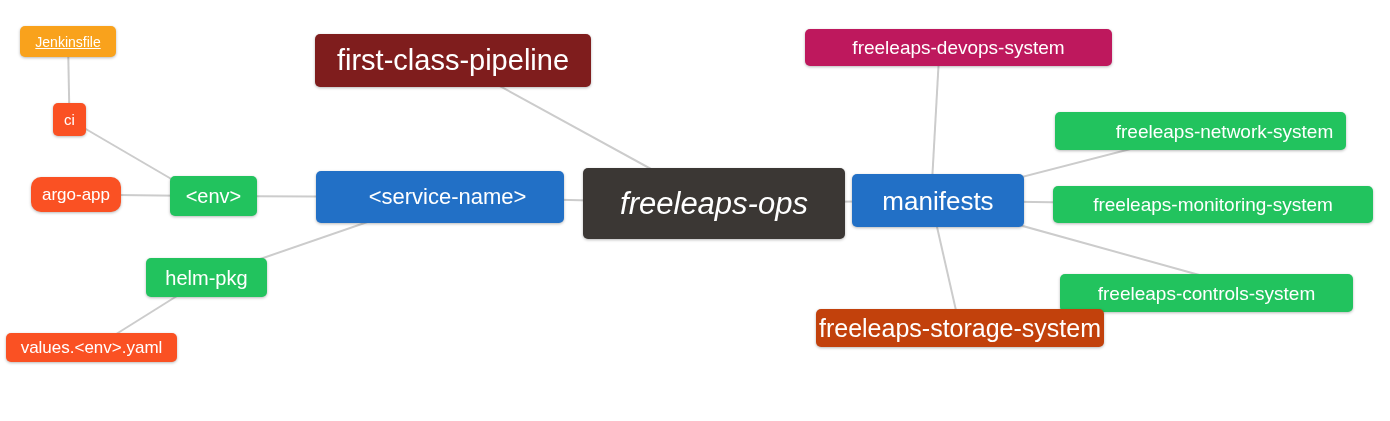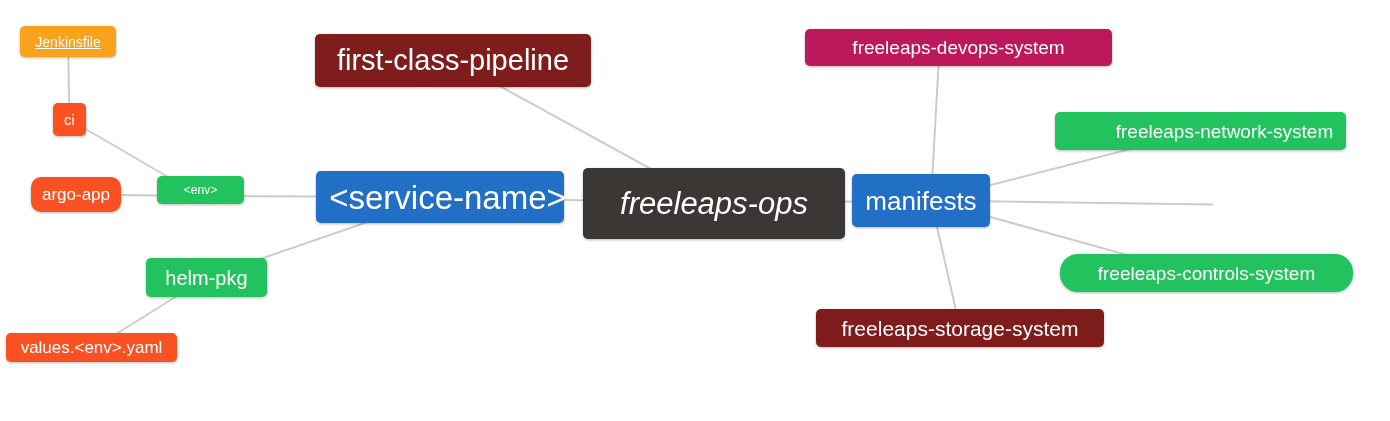--- a/index.html
+++ b/index.html
@@ -62,25 +62,26 @@
       <line x1="931" y1="200.5" x2="939.5" y2="47.5" stroke="#cccccc" stroke-width="2"></line>
       <line x1="931" y1="200.5" x2="1200.5" y2="131" stroke="#cccccc" stroke-width="2"></line>
       <line x1="931" y1="200.5" x2="1213" y2="204.5" stroke="#cccccc" stroke-width="2"></line>
       <line x1="931" y1="200.5" x2="1206.5" y2="277" stroke="#cccccc" stroke-width="2"></line>
       <line x1="931" y1="200.5" x2="960" y2="328" stroke="#cccccc" stroke-width="2"></line>
     </svg>
   <div id="node-layer">
       <div class="node" style="left: 20px; top: 26px; width: 96px; height: 31px; font-size: 14px; background: rgb(249, 162, 28); text-decoration: underline;">Jenkinsfile</div>
       <div class="node" style="left: 53px; top: 103px; width: 33px; height: 33px; font-size: 15px; background: rgb(250, 81, 35);">ci</div>
       <div class="node" style="left: 31px; top: 177px; width: 90px; height: 35px; font-size: 17px; background: rgb(250, 81, 35); border-radius: 10px;">argo-app</div>
-      <div class="node" style="left: 157px; top: 176px; width: 87px; height: 28px; font-size: 12px; background: rgb(34, 195, 94);">&lt;env&gt;</div>
+      <div class="node" style="left: 170px; top: 176px; width: 87px; height: 40px; font-size: 20px; background: rgb(34, 195, 94);">&lt;env&gt;</div>
       <div class="node" style="left: 146px; top: 258px; width: 121px; height: 39px; font-size: 20px; background: rgb(34, 195, 94);">helm-pkg</div>
       <div class="node" style="left: 6px; top: 333px; width: 171px; height: 29px; font-size: 17px; background: rgb(250, 81, 35);">values.&lt;env&gt;.yaml</div>
       <div class="node" style="left: 315px; top: 34px; width: 276px; height: 53px; font-size: 29px; background: #7f1d1d;">first-class-pipeline</div>
-      <div class="node" style="left: 316px; top: 171px; width: 248px; height: 52px; font-size: 33px; background: rgb(34, 112, 198); padding-left: 15px;">&lt;service-name&gt;</div>
+      <div class="node" style="left: 316px; top: 171px; width: 248px; height: 52px; font-size: 22px; background: rgb(34, 112, 198); padding-left: 15px;">&lt;service-name&gt;</div>
       <div class="node" style="left: 583px; top: 168px; width: 262px; height: 71px; font-size: 31px; background: rgb(59, 55, 52); font-style: italic;">freeleaps-ops</div>
-      <div class="node" style="left: 852px; top: 174px; width: 138px; height: 53px; font-size: 26px; background: rgb(34, 112, 198);">manifests</div>
+      <div class="node" style="left: 852px; top: 174px; width: 172px; height: 53px; font-size: 26px; background: rgb(34, 112, 198);">manifests</div>
       <div class="node" style="left: 797px; top: 29px; width: 307px; height: 37px; font-size: 19px; background: #be185d; margin-left: 8px;">freeleaps-devops-system</div>
       <div class="node" style="left: 1055px; top: 112px; width: 291px; height: 38px; font-size: 19px; background: rgb(34, 195, 94); padding-left: 48px;">freeleaps-network-system</div>
-      <div class="node" style="left: 1060px; top: 254px; width: 293px; height: 38px; font-size: 19px; background: rgb(34, 195, 94); border-radius: 18px;">freeleaps-controls-system</div>
-      <div class="node" style="left: 816px; top: 309px; width: 288px; height: 38px; font-size: 21px; background: #7f1d1d;">freeleaps-storage-system</div>
+      <div class="node" style="left: 1053px; top: 186px; width: 320px; height: 37px; font-size: 19px; background: rgb(34, 195, 94);">freeleaps-monitoring-system</div>
+      <div class="node" style="left: 1060px; top: 274px; width: 293px; height: 38px; font-size: 19px; background: rgb(34, 195, 94);">freeleaps-controls-system</div>
+      <div class="node" style="left: 816px; top: 309px; width: 288px; height: 38px; font-size: 25px; background: #c2410c;">freeleaps-storage-system</div>
     </div>
 </div>
 
 </body></html>

